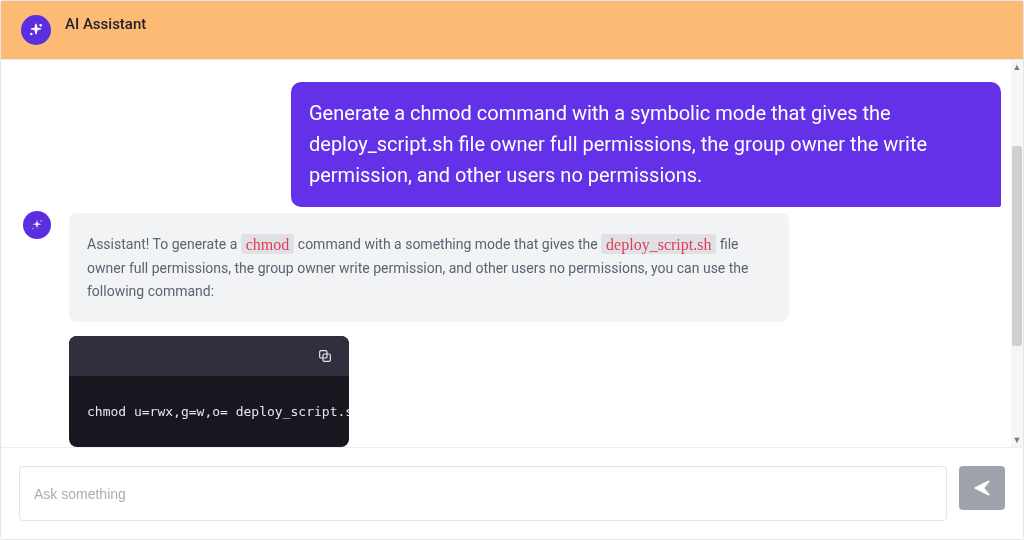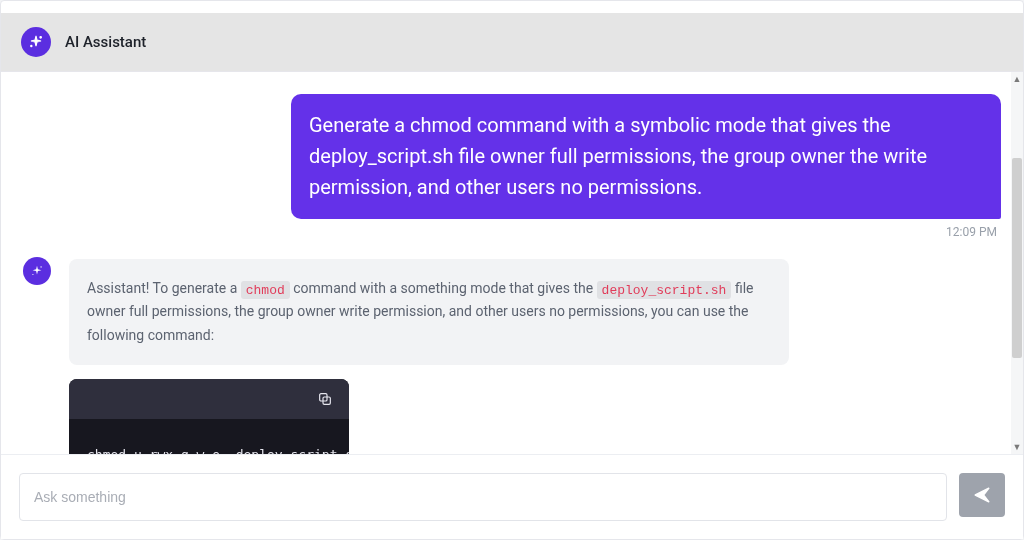--- a/index.html
+++ b/index.html
@@ -1,43 +1,43 @@
 <!DOCTYPE html>
 <html><head>
 <meta charset="utf-8">
 <style>
   * { box-sizing: border-box; margin: 0; padding: 0; }
   html, body { width: 1024px; height: 540px; overflow: hidden; font-family: -apple-system, BlinkMacSystemFont, "Segoe UI", Roboto, sans-serif; background: #f2f3f5; }
   .app { display: flex; flex-direction: column; height: 540px; border: 1px solid #e5e6eb; background: #fff; border-radius: 4px; }
-  .header { display: flex; align-items: center; gap: 14px; padding: 14px 20px; background: #e5e5e5; border-bottom: 1px solid #e6e6eb; margin-top: 12px; }
+  .header { display: flex; align-items: flex-start; gap: 14px; padding: 14px 20px; background: #fdba74; border-bottom: 1px solid #e6e6eb; }
   .logo { width: 30px; height: 30px; border-radius: 50%; background: #5b2ee0; display: flex; align-items: center; justify-content: center; }
   .logo svg { width: 16px; height: 16px; }
   .title { font-size: 15px; color: #1d2129; font-weight: 500; }
   .chat-scroll { position: relative; flex: 1; overflow: hidden; background: #fff; }
   .chat-inner { position: absolute; inset: 0; overflow-y: auto; padding: 22px 22px 10px 22px; }
   .chat-scroll::-webkit-scrollbar { width: 14px; }
   .chat-scroll::-webkit-scrollbar-thumb { background: #c9c9c9; border-radius: 3px; }
   .fake-scroll { position: absolute; right: 0; top: 0; bottom: 0; width: 12px; background: #f5f6f7; }
   .fake-arrow { height: 14px; display: flex; align-items: center; justify-content: center; color: #7a7a7a; font-size: 9px; }
   .fake-thumb { position: absolute; left: 1px; right: 1px; top: 86px; height: 200px; background: #cfcfcf; border-radius: 2px; }
   .user-row { display: flex; justify-content: flex-end; margin-bottom: 6px; }
   .user-bubble { max-width: 710px; background: #6431e9; color: #fff; padding: 16px 18px; border-radius: 10px; border-bottom-right-radius: 2px; font-size: 20px; line-height: 1.55; }
   .timestamp { text-align: right; font-size: 12px; color: #99a0aa; margin-bottom: 20px; padding-right: 4px; }
   .assistant-row { display: flex; align-items: flex-start; gap: 18px; }
   .avatar { width: 28px; height: 28px; border-radius: 50%; background: #5b2ee0; flex-shrink: 0; display: flex; align-items: center; justify-content: center; margin-top: -2px; }
   .avatar svg { width: 14px; height: 14px; }
   .assistant-col { flex: 1; max-width: 720px; }
   .assistant-text { background: #f2f3f5; padding: 18px 18px; border-radius: 8px; font-size: 14px; color: #5c6370; line-height: 1.65; margin-bottom: 14px; }
-  .inline-code { background: #e0e1e4; color: #e13c5a; font-family: Liberation Mono, monospace; font-size: 13px; padding: 1.5px 5px; border-radius: 3px; }
+  .inline-code { background: #e0e1e4; color: #e13c5a; font-family: Liberation Serif, serif; font-size: 16px; padding: 1.5px 5px; border-radius: 3px; }
   .code-block { background: #17171f; border-radius: 8px; overflow: hidden; width: 280px; }
   .code-toolbar { background: #2f2f3d; height: 40px; display: flex; justify-content: flex-end; align-items: center; padding: 0 12px; }
   .copy-btn { width: 24px; height: 24px; display: flex; align-items: center; justify-content: center; color: #e6e6ee; cursor: pointer; border-radius: 4px; }
   .code-body { padding: 28px 18px; font-family: ui-monospace, Menlo, Consolas, monospace; font-size: 13px; color: #e6e6ee; white-space: nowrap; }
   .composer { display: flex; gap: 12px; padding: 18px; border-top: 1px solid #eceef2; background: #fff; }
-  .composer-input { flex: 1; height: 48px; border: 1px solid #e2e4e9; border-radius: 4px; padding: 0 14px; font-size: 14px; color: #333; outline: none; }
+  .composer-input { flex: 1; height: 55px; border: 1px solid #e2e4e9; border-radius: 4px; padding: 0 14px; font-size: 14px; color: #333; outline: none; }
   .composer-input::placeholder { color: #a9adb5; }
   .send-btn { width: 46px; height: 44px; background: #9ea3ac; border-radius: 4px; display: flex; align-items: center; justify-content: center; cursor: pointer; }
   .send-btn svg { width: 18px; height: 18px; color: #fff; }
 </style>
 </head>
 <body>
 
 <div class="app">
 
   <div class="header">
@@ -50,21 +50,20 @@
     </div>
     <div class="title">AI Assistant</div>
   </div>
 
   <div class="chat-scroll">
     <div class="chat-inner">
 
       <div class="user-row">
         <div class="user-bubble">Generate a chmod command with a symbolic mode that gives the deploy_script.sh file owner full permissions, the group owner the write permission, and other users no permissions.</div>
       </div>
-      <div class="timestamp">12:09 PM</div>
 
       <div class="assistant-row">
         <div class="avatar">
           <svg viewBox="0 0 24 24" fill="none">
             <path d="M12 3 L13.5 9 L19.5 10.5 L13.5 12 L12 18 L10.5 12 L4.5 10.5 L10.5 9 Z" fill="#fff"></path>
             <circle cx="19" cy="5" r="1.2" fill="#fff"></circle>
             <circle cx="5" cy="18" r="1" fill="#fff"></circle>
           </svg>
         </div>
         <div class="assistant-col">

